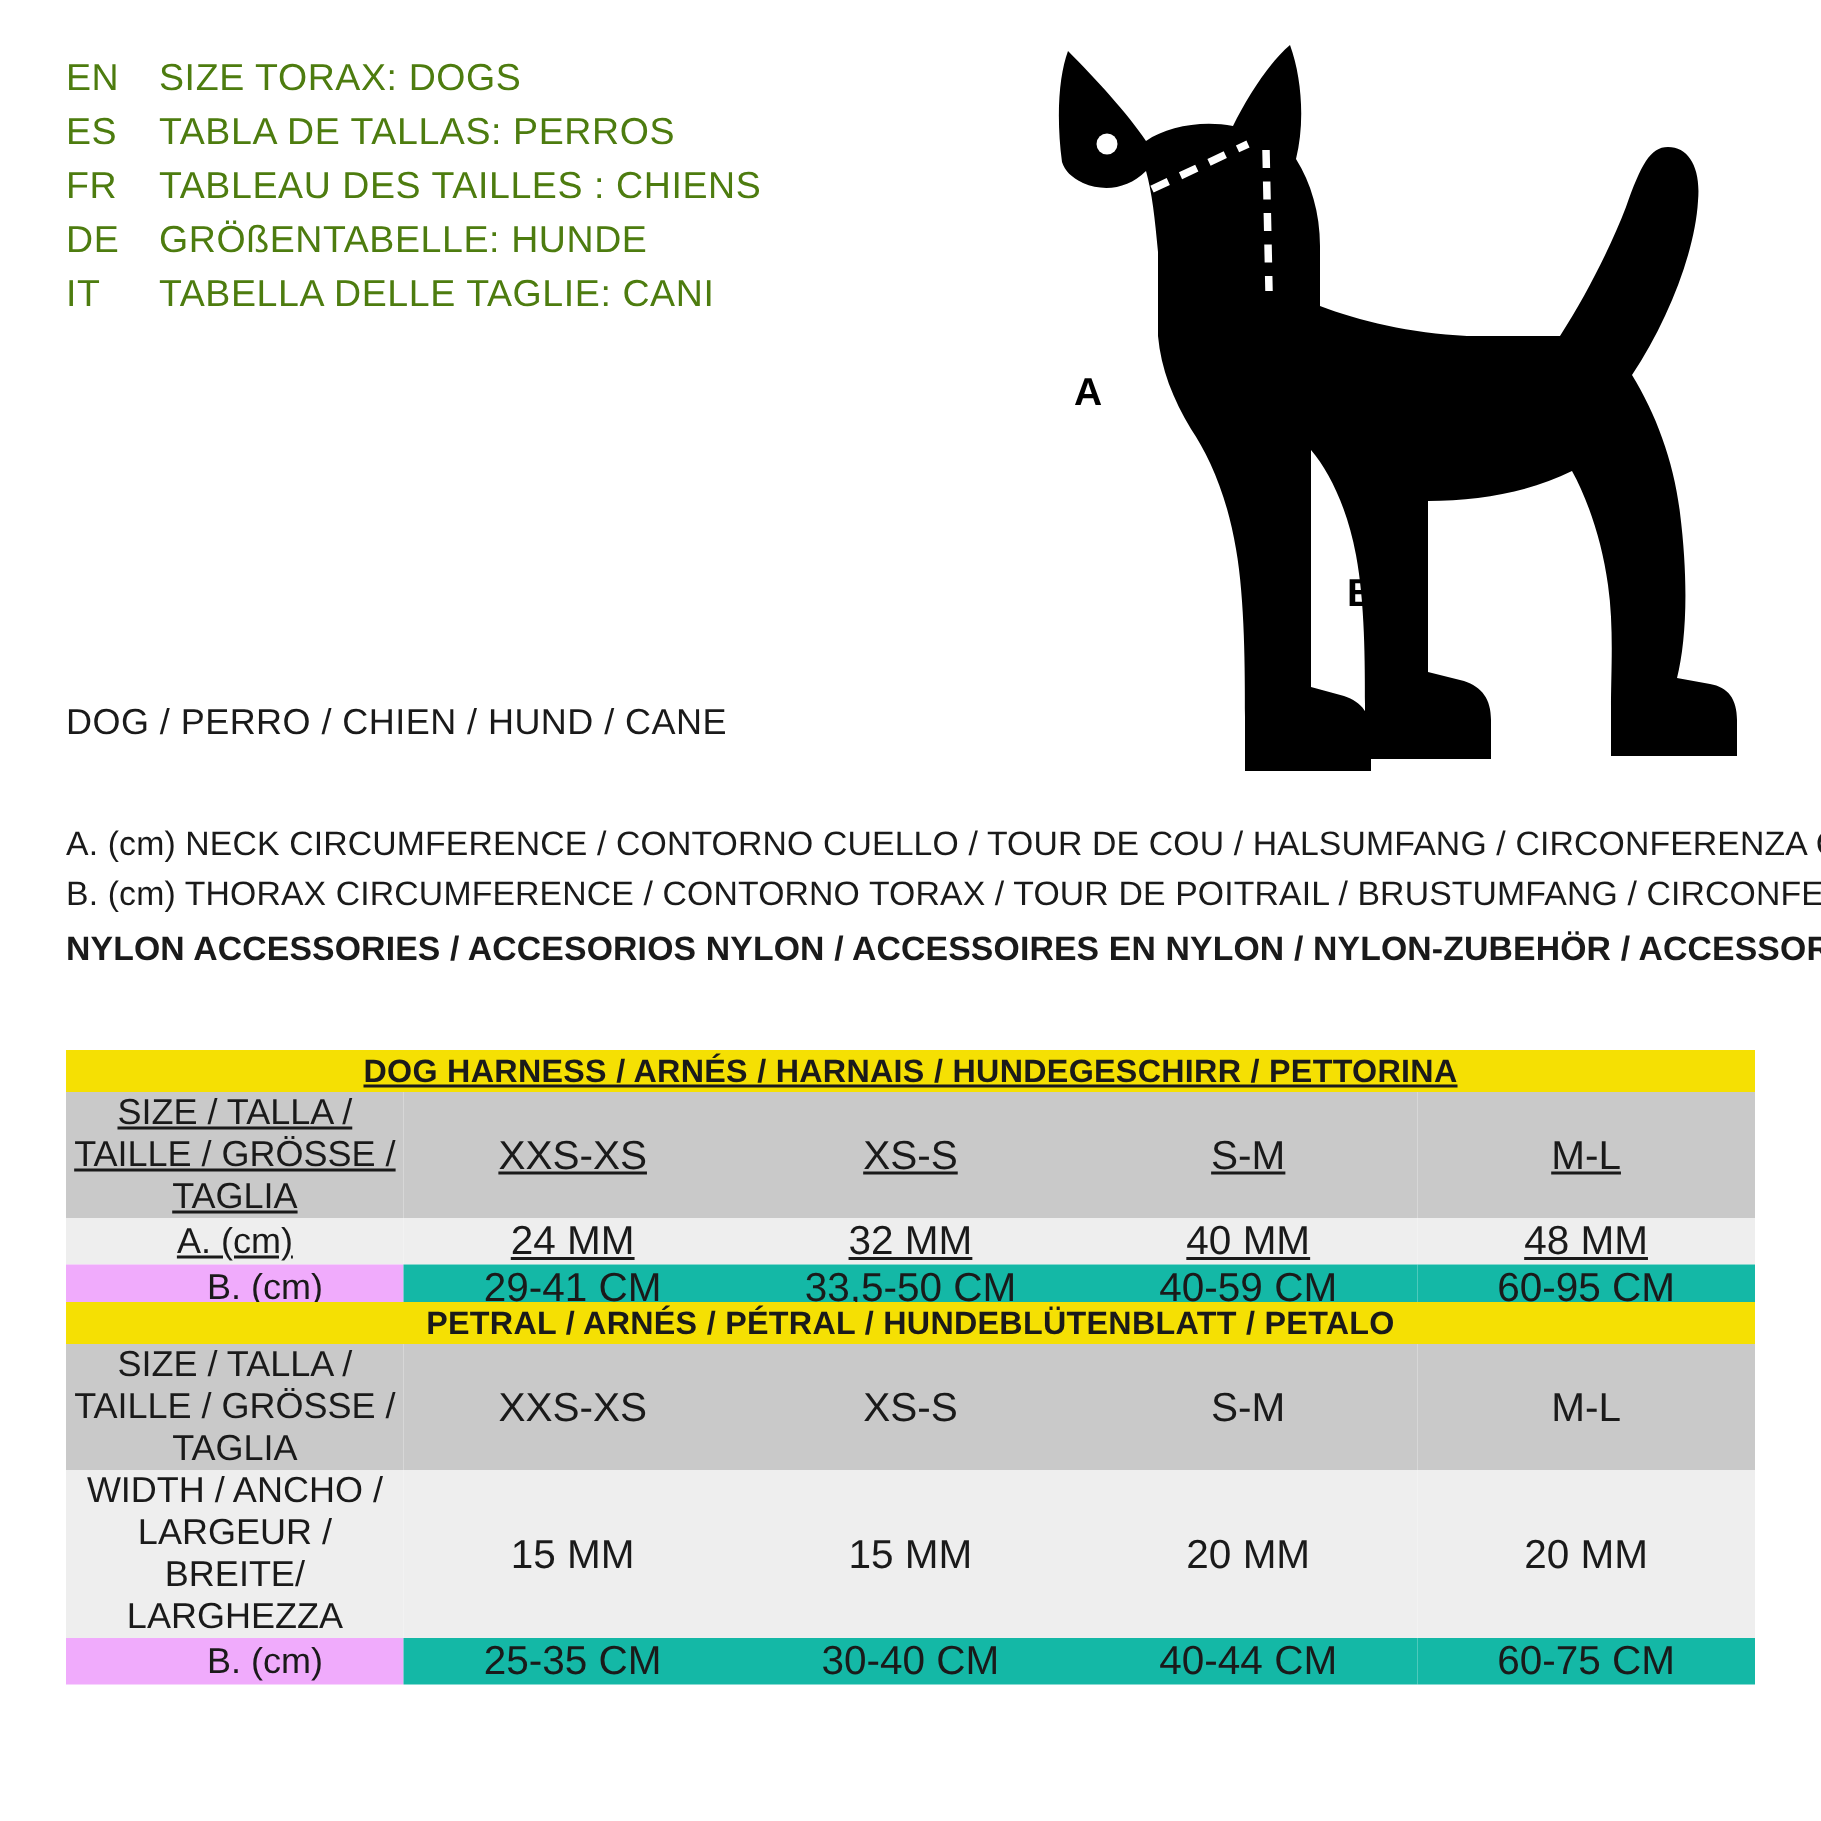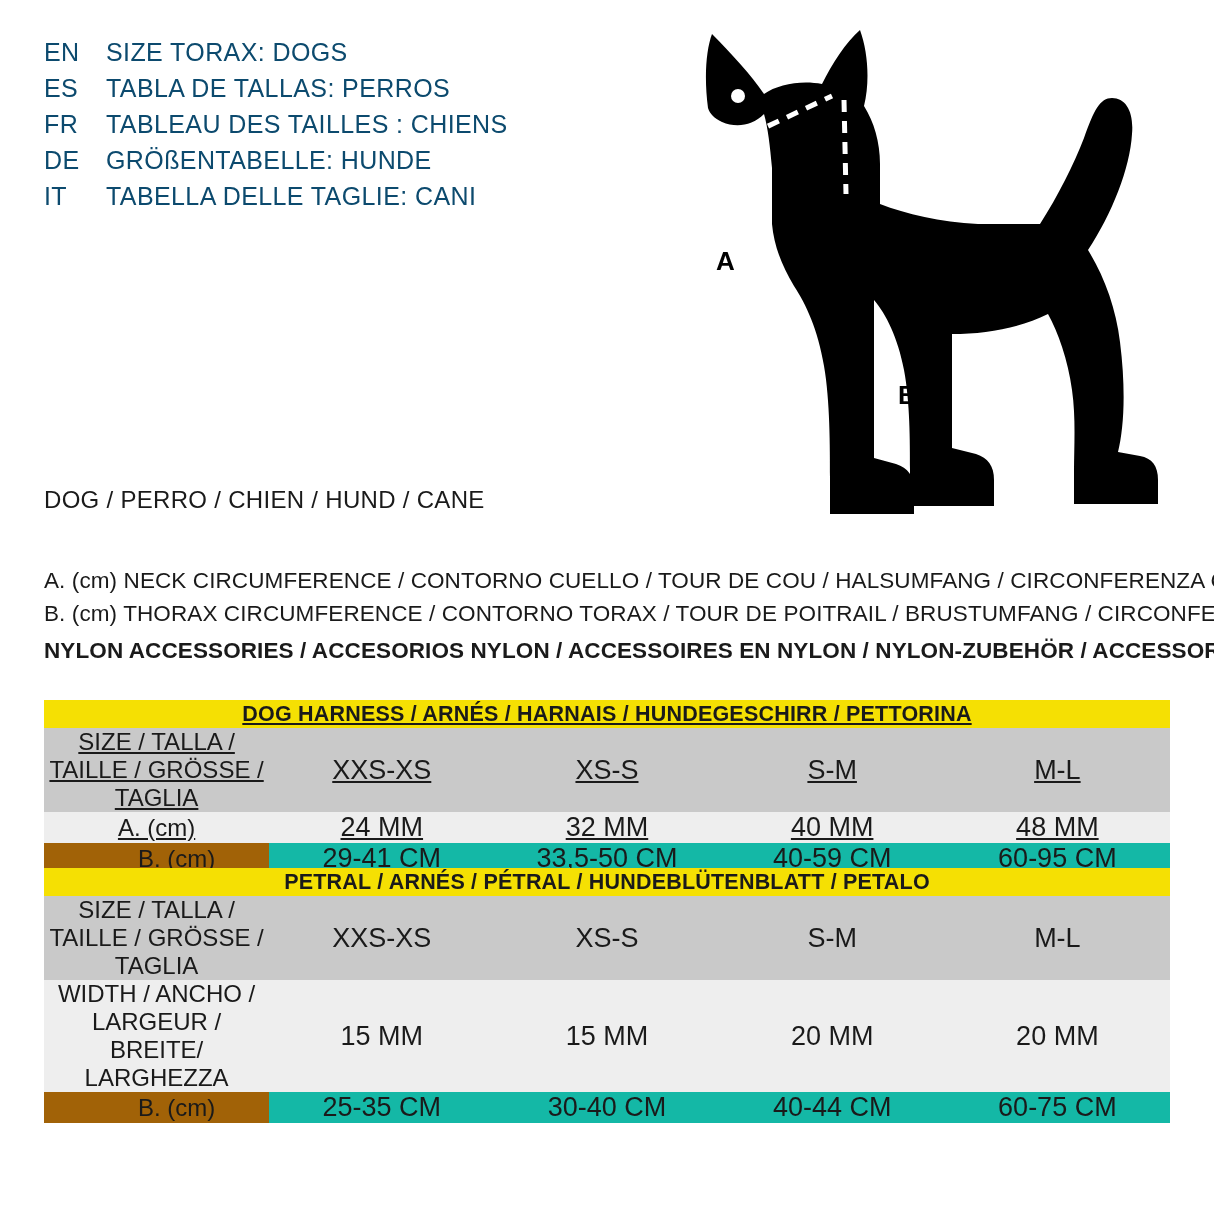--- a/index.html
+++ b/index.html
@@ -22,21 +22,21 @@
     left: 44px;
     top: 34px;
     width: 620px;
   }
   .lang-row {
     display: flex;
     align-items: baseline;
     font-size: 25px;
     line-height: 36px;
     letter-spacing: 0.4px;
-    color: #0c4a6e;
+    color: #4d7c0f;
   }
   .lang-code {
     width: 62px;
     flex: 0 0 62px;
   }
   .lang-text {
     flex: 1 1 auto;
   }
 
   
@@ -58,21 +58,21 @@
     font-weight: bold;
     color: #000;
   }
   .meas-a { left: 56px; top: 228px; }
   .meas-b { left: 238px; top: 362px; }
 
   
   .legend {
     position: absolute;
     left: 44px;
-    top: 486px;
+    top: 468px;
     width: 1140px;
   }
   .legend-title {
     font-size: 24px;
     letter-spacing: 0.3px;
     margin-bottom: 50px;
   }
   .legend-line {
     font-size: 22.5px;
     line-height: 33px;
@@ -113,21 +113,21 @@
     letter-spacing: 0.2px;
     height: 32px;
   }
   .row-label {
     background: #c9c9c9;
     text-align: center;
     padding-left: 14px;
     font-size: 24px;
   }
   .row-label.alt { background: #eeeeee; }
-  .row-label.alt2 { background: #a16207; padding-left: 40px; }
+  .row-label.alt2 { background: #f0abfc; padding-left: 40px; }
   .cell {
     background: #c9c9c9;
     text-align: center;
     font-size: 27px;
   }
   .cell.alt { background: #eeeeee; }
   .cell.alt2 { background: #14b8a6; }
 
   .col-label { width: 540px; }
   .col-v { width: 146px; }

